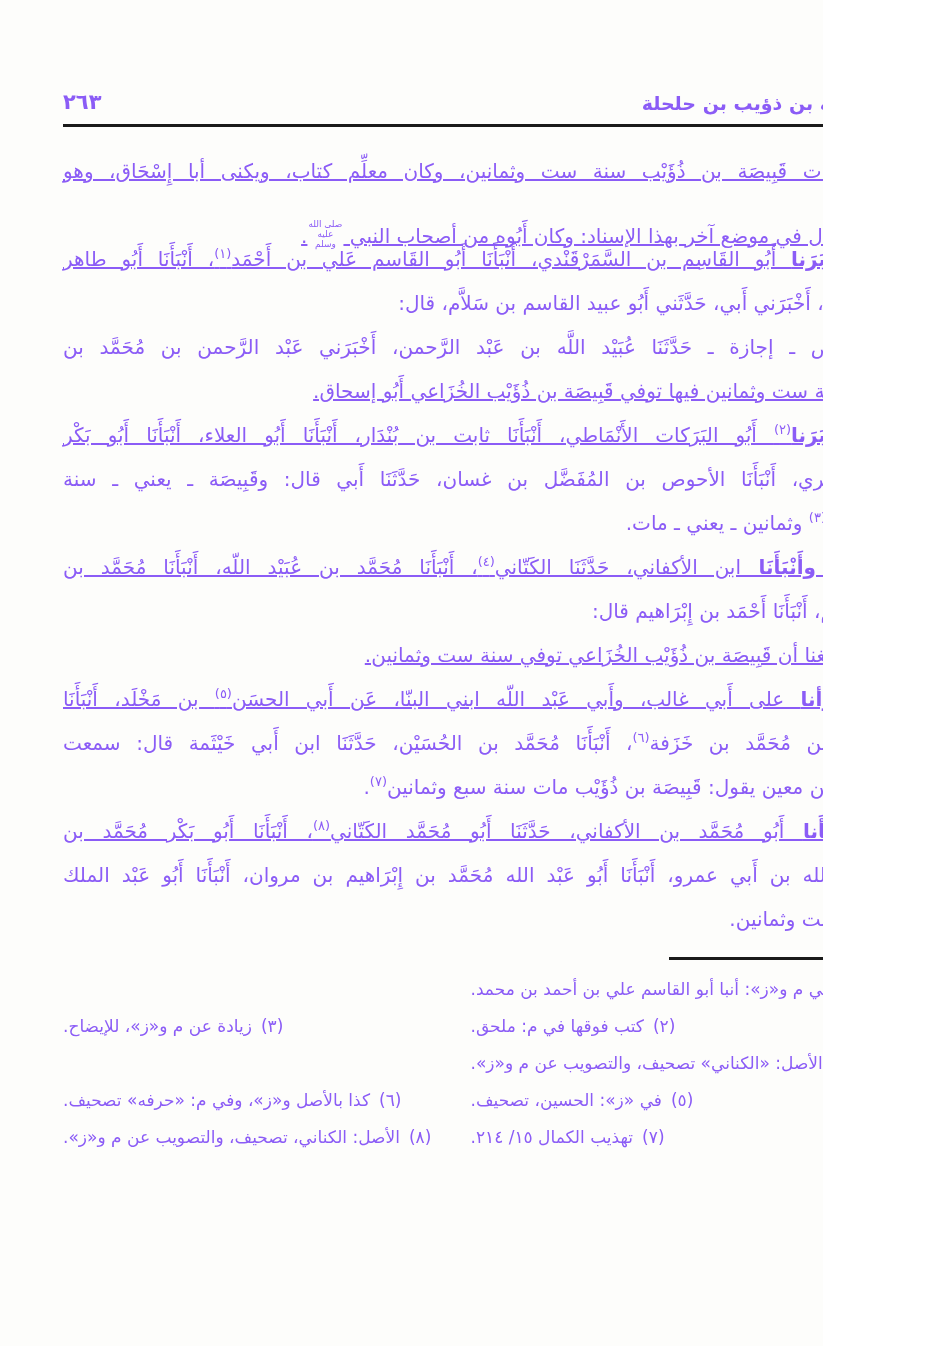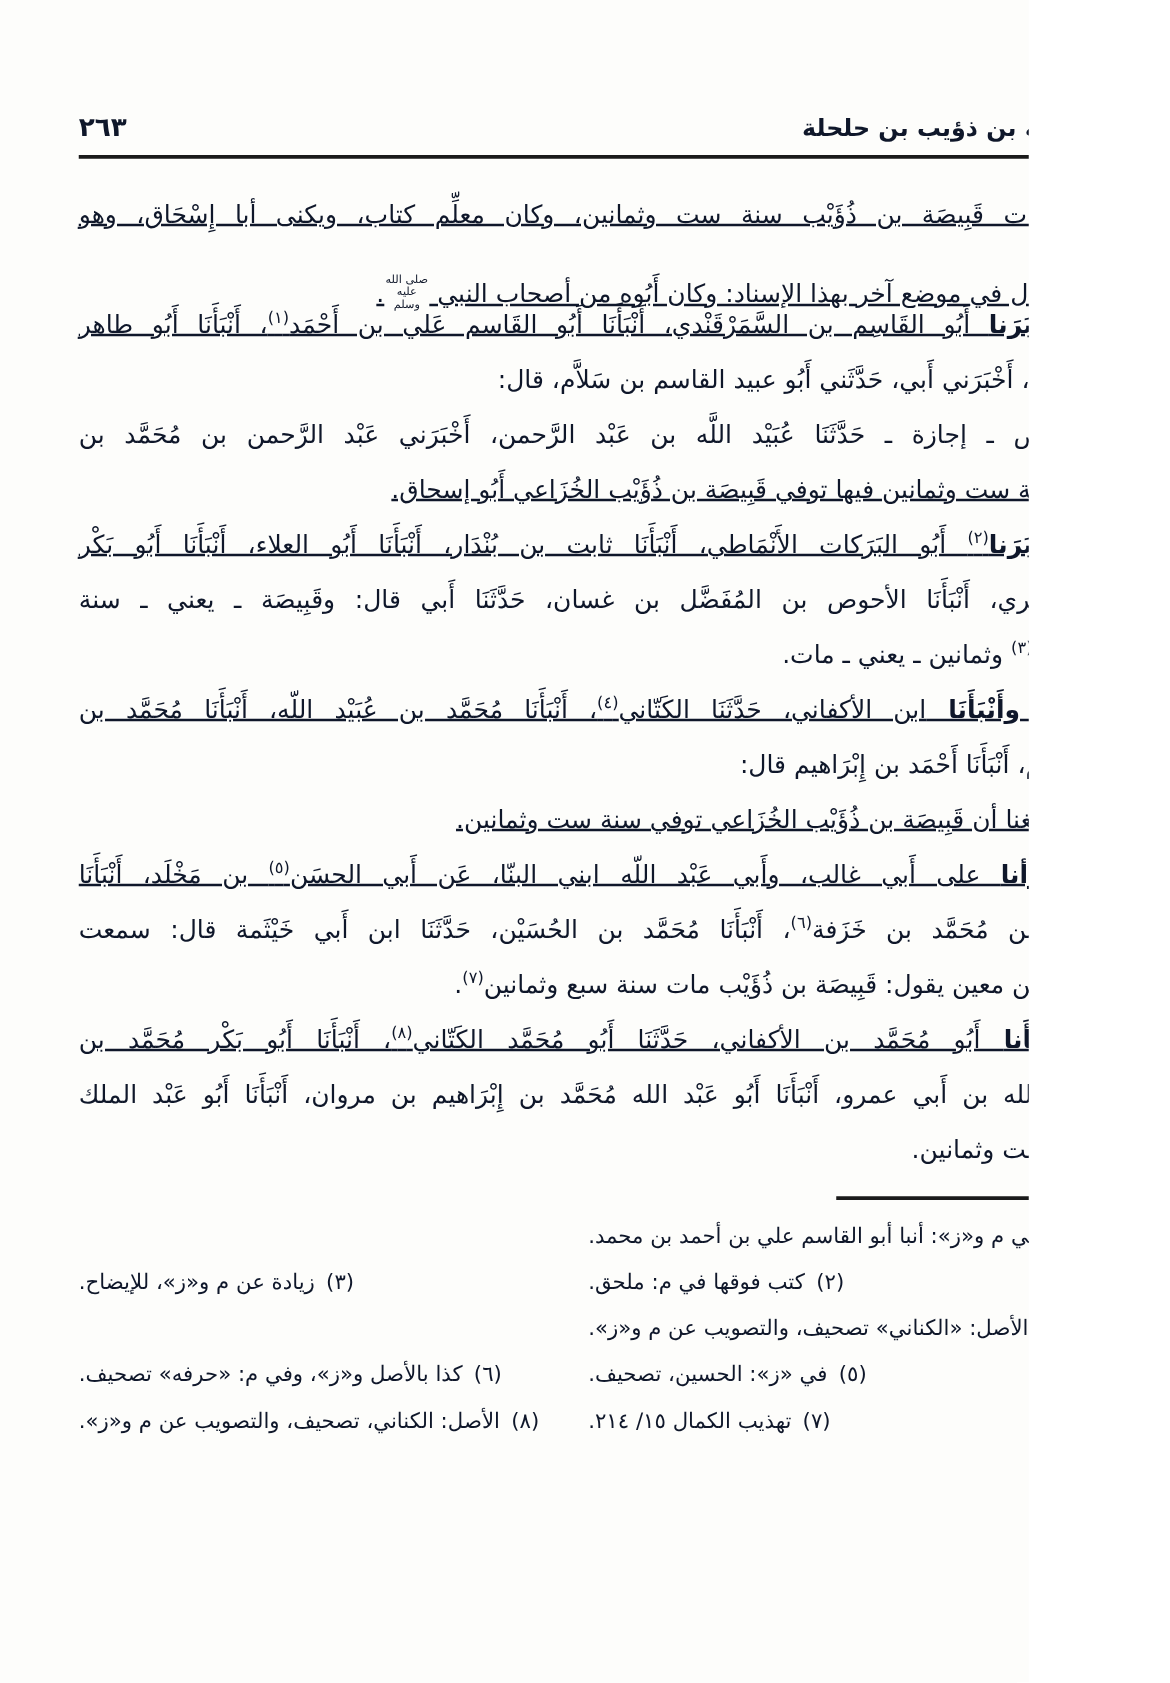--- a/index.html
+++ b/index.html
@@ -1,19 +1,19 @@
 <!DOCTYPE html>
 <html lang="ar"><head>
 <meta charset="utf-8">
 <style>
   html,body {margin:0; padding:0; background:#ffffff;}
   .page {
     position:relative; width:823px; height:1346px;
     background:#fdfdfb; overflow:hidden;
-    font-family:"DejaVu Sans", sans-serif; color:#0f172a;
+    font-family:"DejaVu Sans", sans-serif; color:#8b5cf6;
   }
   .content {position:absolute; left:63px; top:0; width:815px;}
   .header-row {
     margin-top:78px; height:36px;
     display:flex; direction:ltr; justify-content:space-between; align-items:flex-end;
   }
   .page-num {font-size:21px; font-weight:bold; letter-spacing:1px;}
   .page-title {font-size:19px; font-weight:bold; direction:rtl;}
   .header-rule {margin-top:10px; height:3px; background:#1a1a1a;}
   .body-text {margin-top:22px;}

